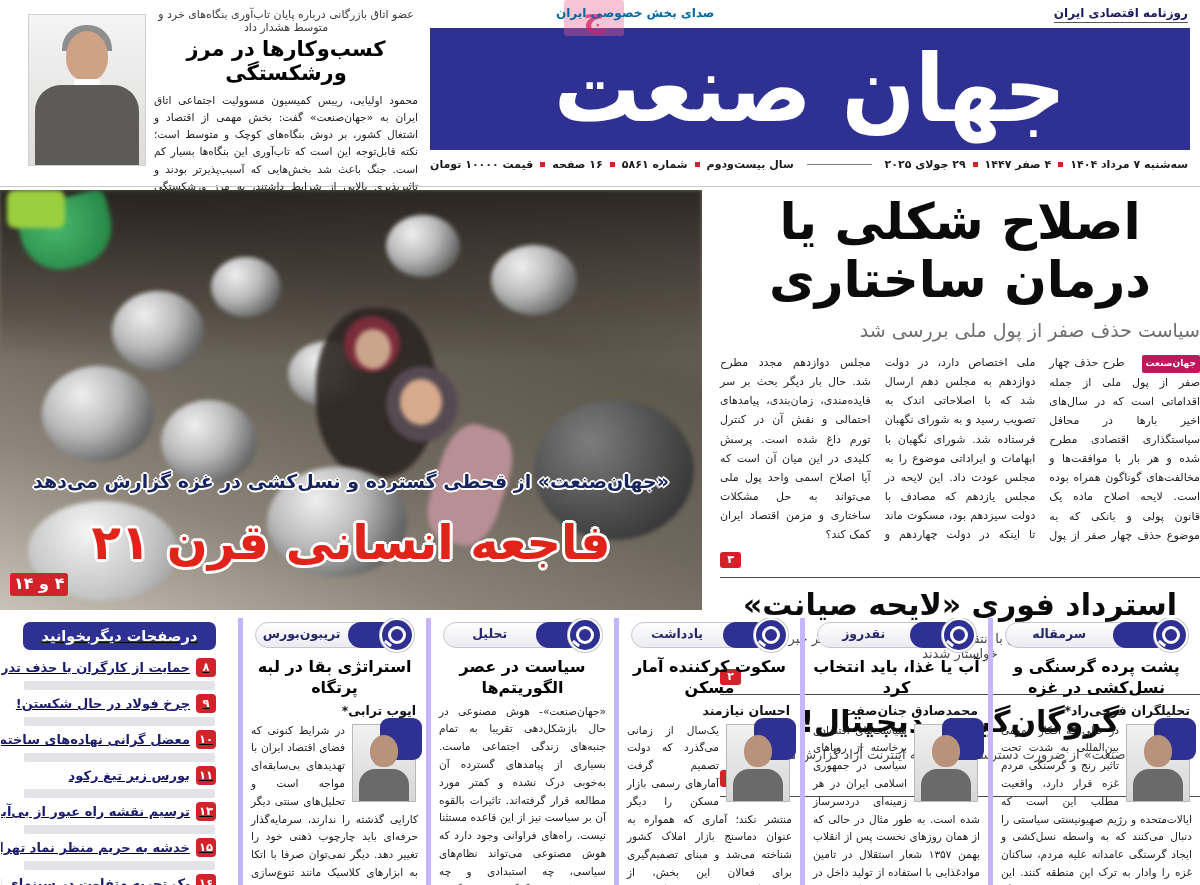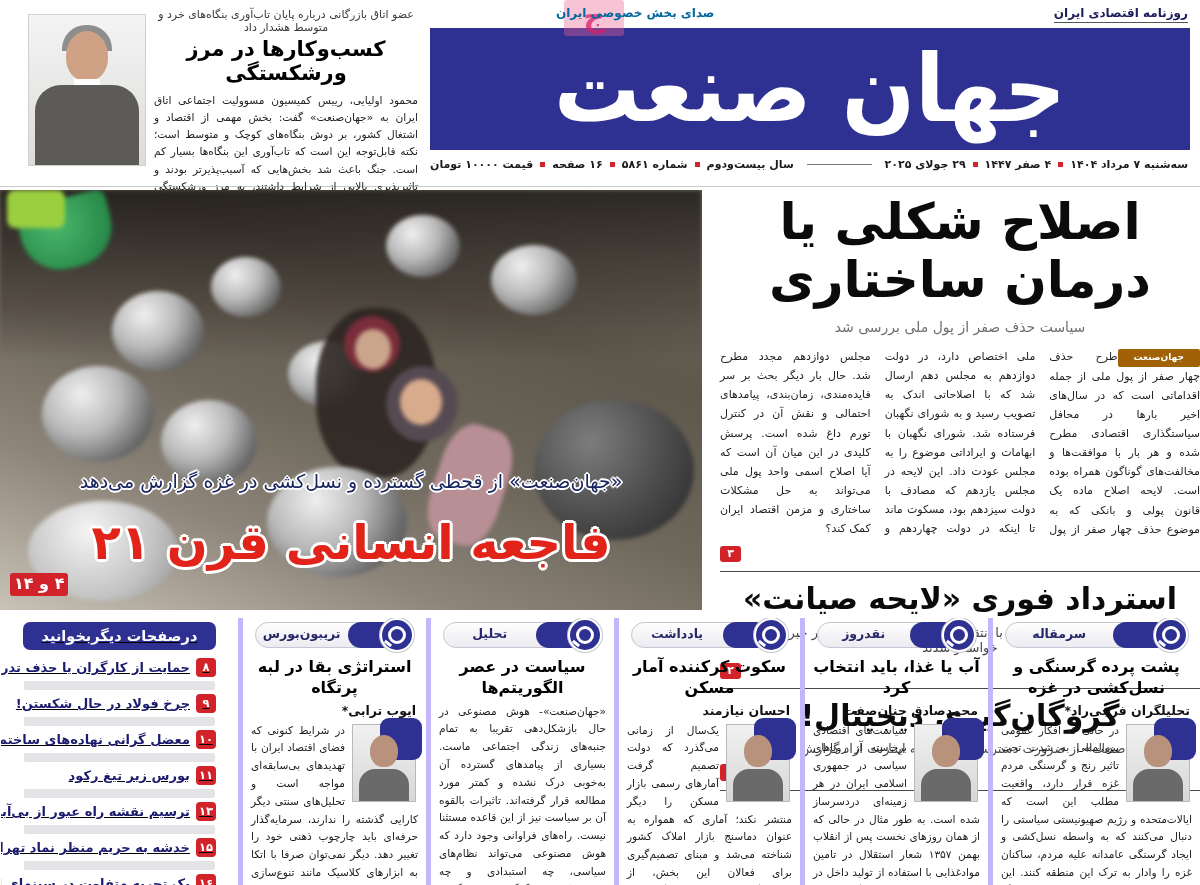--- a/index.html
+++ b/index.html
@@ -28,32 +28,32 @@
   .la-text{position:absolute;left:150px;top:8px;width:272px;}
   .la-kicker{font-size:11px;color:#3a3a3a;text-align:center;margin-bottom:3px;}
   .la-headline{font-size:21px;font-weight:900;color:#000;text-align:center;margin:0 0 7px;}
   .la-body{font-size:10.6px;line-height:1.62;text-align:justify;color:#222;margin:4px;}
   .badge{display:inline-block;min-width:13px;background:#d2232a;color:#fff;font-size:11px;font-weight:bold;text-align:center;border-radius:3px;padding:1px 4px;line-height:1.3;}
 
   
   .photo{position:absolute;top:190px;left:0;width:702px;height:420px;overflow:hidden;background:linear-gradient(200deg,#7a7568 0%,#5d574c 30%,#6e675c 55%,#8d857a 75%,#c9c2b6 100%);}
   .blob{position:absolute;border-radius:50%;filter:blur(2px);}
   .pot{background:radial-gradient(circle at 35% 30%,#efefef,#b9b9b9 40%,#6d6d6d 72%,#3f3f3f);}
-  .photo-kicker{position:absolute;left:0;right:0;bottom:118px;text-align:center;font-size:19px;font-weight:400;color:#17245e;
+  .photo-kicker{position:absolute;left:0;right:0;bottom:118px;text-align:center;font-size:19px;font-weight:700;color:#17245e;
     text-shadow:-2px 0 0 #fff,2px 0 0 #fff,0 -2px 0 #fff,0 2px 0 #fff,-1px -1px 0 #fff,1px 1px 0 #fff,-1px 1px 0 #fff,1px -1px 0 #fff;}
   .photo-headline{position:absolute;left:0;right:0;bottom:40px;text-align:center;font-size:48px;font-weight:900;color:#e2231a;
     text-shadow:-3px 0 0 #fff,3px 0 0 #fff,0 -3px 0 #fff,0 3px 0 #fff,-2px -2px 0 #fff,2px 2px 0 #fff,-2px 2px 0 #fff,2px -2px 0 #fff;}
   .photo-badge{position:absolute;left:10px;bottom:14px;font-size:16px;}
 
   
   .right-col{position:absolute;top:192px;right:0;width:486px;padding-left:6px;box-sizing:border-box;}
   .lead-headline{font-size:50px;font-weight:900;color:#0b0b0b;text-align:center;margin:2px 0 10px;line-height:1.15;}
-  .lead-subtitle{font-size:14px;color:#6e6e6e;text-align:center;margin:0 0 12px;}
+  .lead-subtitle{font-size:19px;color:#6e6e6e;margin:0 0 12px;}
   .lead-body{column-count:3;column-gap:14px;font-size:11px;line-height:1.74;text-align:justify;color:#1e1e1e;margin:0;}
-  .lede-label{display:inline-block;background:#a16207;color:#fff;font-size:9px;font-weight:bold;padding:1px 16px;border-radius:2px;margin-left:0;}
+  .lede-label{display:inline-block;background:#be185d;color:#fff;font-size:9px;font-weight:bold;padding:1px 4px;border-radius:2px;margin-left:17px;}
   .badge-row{text-align:left;margin-top:3px;}
   .sep{border:none;border-top:1px solid #4a4a4a;margin:9px 0 10px;}
   .story-headline{font-size:30px;font-weight:900;color:#0b0b0b;text-align:center;margin:4px 0 8px;line-height:1.15;}
   .story-subtitle{font-size:13px;color:#474747;text-align:center;margin:0 0 4px;}
 
   
   .bottom{position:absolute;top:618px;left:0;right:0;height:267px;display:flex;direction:rtl;}
   .op-col{box-sizing:border-box;padding:2px 8px 0;border-left:5px solid #c4b5fd;overflow:hidden;}
   .c0{flex:0 0 212px;} .c1{flex:0 0 188px;} .c2{flex:0 0 186px;} .c3{flex:0 0 188px;} .c4{flex:0 0 188px;}
   .sidebar{flex:0 0 237px;border-left:none;box-sizing:border-box;padding:2px 20px 0;overflow:hidden;text-decoration:underline;}

